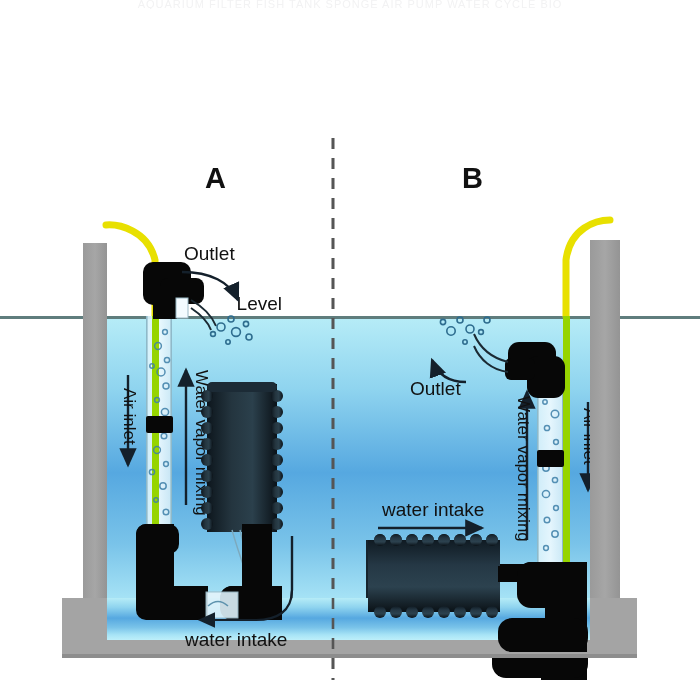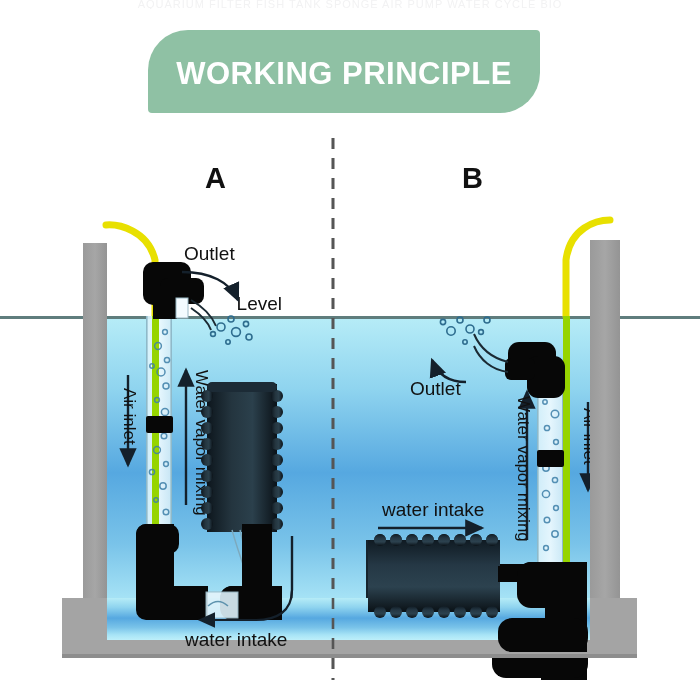--- a/index.html
+++ b/index.html
@@ -68,23 +68,20 @@
   .lbl-md  { font-size: 19px; }
   .lbl-sm  { font-size: 17px; }
 </style>
 </head>
 <body>
 
 <div id="page">
 
   <div id="top-strip">AQUARIUM FILTER    FISH TANK    SPONGE    AIR PUMP     WATER CYCLE    BIO</div>
 
-  <div id="banner">
-    <div id="banner-title">WORKING PRINCIPLE</div>
-  </div>
 
   <svg id="diagram" viewBox="0 0 700 580">
     <defs>
       <linearGradient id="waterGrad" x1="0" y1="0" x2="0" y2="1">
         <stop offset="0%" stop-color="#b6ecf7"></stop>
         <stop offset="22%" stop-color="#8fd4ef"></stop>
         <stop offset="48%" stop-color="#56a8e0"></stop>
         <stop offset="70%" stop-color="#79c3e9"></stop>
         <stop offset="88%" stop-color="#a8e4f6"></stop>
         <stop offset="100%" stop-color="#bdeffa"></stop>

